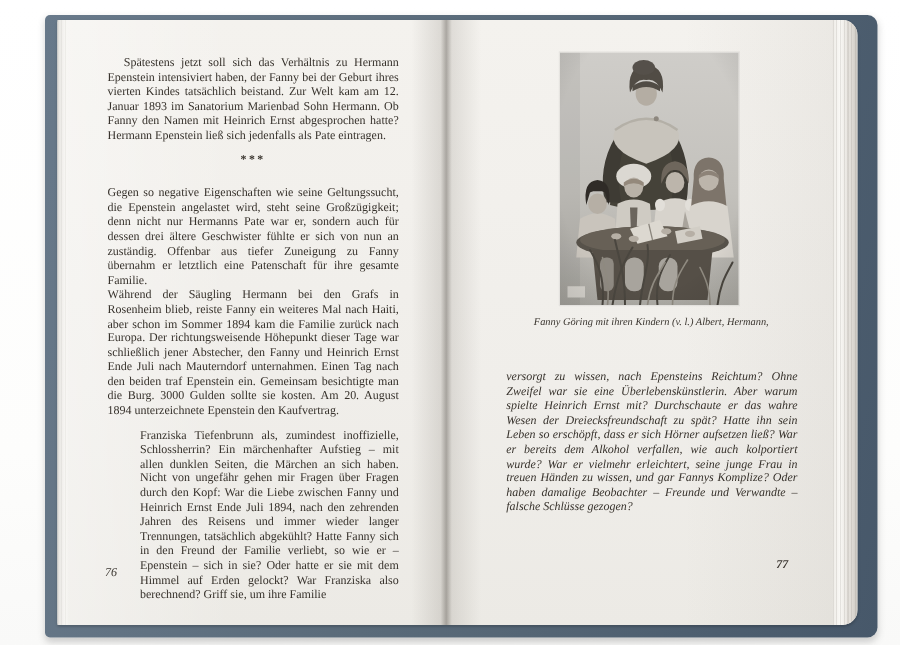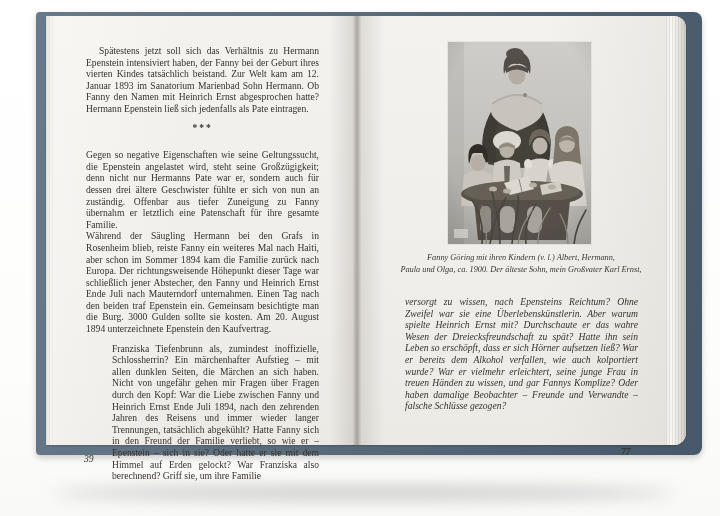--- a/index.html
+++ b/index.html
@@ -1,21 +1,21 @@
 <!DOCTYPE html>
 <html><head>
 <meta charset="utf-8">
 <style>
   html,body{margin:0;padding:0;}
   body{width:720px;height:516px;overflow:hidden;background:#fefefe;
        font-family:"Liberation Serif", serif;}
   .scene{position:relative;width:720px;height:516px;background:linear-gradient(180deg,#ffffff 0%,#fdfdfc 70%,#f9f9f8 100%);}
   .book-shadow{position:absolute;left:54px;top:487px;width:620px;height:12px;
        background:rgba(110,110,110,.38);filter:blur(8px);border-radius:50%;}
-  .book{position:absolute;left:36px;top:12px;width:666px;height:443px;}
+  .book{position:absolute;left:36px;top:12px;width:666px;height:498px;}
   .cover{position:absolute;inset:0;border-radius:4px 8px 8px 4px;
        background:linear-gradient(100deg,#68798a 0%,#5a6b7a 45%,#47586a 100%);
        box-shadow:0 3px 6px rgba(70,70,70,.25);}
   .pages{position:absolute;left:10px;top:4px;right:16px;bottom:10px;
        background:linear-gradient(180deg,#f4f2ee 0%,#f0eeea 60%,#eceae5 100%);
        border-radius:2px 12px 12px 2px;box-shadow:0 1px 2px rgba(0,0,0,.18);}
   .fore-edge-right{position:absolute;right:0;top:0;bottom:0;width:20px;
        border-radius:0 12px 12px 0;
        background:
          repeating-linear-gradient(to right, rgba(125,120,112,.16) 0 1px, rgba(255,255,255,0) 1px 3px),
@@ -71,21 +71,21 @@
     <div class="page-shade-right"></div>
     <div class="gutter-shadow"></div>
 
     <div class="textcol-left body-text">
       <p class="p1">Spätestens jetzt soll sich das Verhältnis zu Hermann Epenstein intensiviert haben, der Fanny bei der Geburt ihres vierten Kindes tatsächlich beistand. Zur Welt kam am 12. Januar 1893 im Sanatorium Marienbad Sohn Hermann. Ob Fanny den Namen mit Heinrich Ernst abgesprochen hatte? Hermann Epenstein ließ sich jedenfalls als Pate eintragen.</p>
       <div class="separator">***</div>
       <p class="p2">Gegen so negative Eigenschaften wie seine Geltungssucht, die Epenstein angelastet wird, steht seine Großzügigkeit; denn nicht nur Hermanns Pate war er, sondern auch für dessen drei ältere Geschwister fühlte er sich von nun an zuständig. Offenbar aus tiefer Zuneigung zu Fanny übernahm er letztlich eine Patenschaft für ihre gesamte Familie.</p>
       <p class="p3">Während der Säugling Hermann bei den Grafs in Rosenheim blieb, reiste Fanny ein weiteres Mal nach Haiti, aber schon im Sommer 1894 kam die Familie zurück nach Europa. Der richtungsweisende Höhepunkt dieser Tage war schließlich jener Abstecher, den Fanny und Heinrich Ernst Ende Juli nach Mauterndorf unternahmen. Einen Tag nach den beiden traf Epenstein ein. Gemeinsam besichtigte man die Burg. 3000 Gulden sollte sie kosten. Am 20. August 1894 unterzeichnete Epenstein den Kaufvertrag.</p>
       <p class="p4">Franziska Tiefenbrunn als, zumindest inoffizielle, Schlossherrin? Ein märchenhafter Aufstieg – mit allen dunklen Seiten, die Märchen an sich haben. Nicht von ungefähr gehen mir Fragen über Fragen durch den Kopf: War die Liebe zwischen Fanny und Heinrich Ernst Ende Juli 1894, nach den zehrenden Jahren des Reisens und immer wieder langer Trennungen, tatsächlich abgekühlt? Hatte Fanny sich in den Freund der Familie verliebt, so wie er – Epenstein – sich in sie? Oder hatte er sie mit dem Himmel auf Erden gelockt? War Franziska also berechnend? Griff sie, um ihre Familie</p>
     </div>
-    <div class="page-number pn-left">39</div>
+    <div class="page-number pn-left">76</div>
 
     <figure class="photo" style="margin:0" role="img" aria-label="Schwarzweiß-Studioporträt um 1900: eine Frau steht hinter vier Kindern an einem Tisch mit Pflanzen davor">
       <svg width="143" height="202" viewBox="0 0 143 202">
         <defs>
           <linearGradient id="pbg" x1="0" y1="0" x2="0" y2="1">
             <stop offset="0" stop-color="#cfcdc9"></stop>
             <stop offset="0.55" stop-color="#c3c1bc"></stop>
             <stop offset="1" stop-color="#adaba5"></stop>
           </linearGradient>
           <radialGradient id="vig" cx="0.5" cy="0.42" r="0.75">
@@ -167,21 +167,20 @@
           </g>
         </g>
 
         <rect x="6" y="187" width="14" height="9" fill="#d6d3cd"></rect>
         <rect width="143" height="202" fill="url(#vig)"></rect>
       </svg>
     </figure>
 
     <div class="caption">
       <div>Fanny Göring mit ihren Kindern (v. l.) Albert, Hermann,</div>
-      <div>Paula und Olga, ca. 1900. Der älteste Sohn, mein Großvater Karl Ernst,</div>
     </div>
 
     <div class="textcol-right body-text">
       <p>versorgt zu wissen, nach Epensteins Reichtum? Ohne Zweifel war sie eine Überlebenskünstlerin. Aber warum spielte Heinrich Ernst mit? Durchschaute er das wahre Wesen der Dreiecksfreundschaft zu spät? Hatte ihn sein Leben so erschöpft, dass er sich Hörner aufsetzen ließ? War er bereits dem Alkohol verfallen, wie auch kolportiert wurde? War er vielmehr erleichtert, seine junge Frau in treuen Händen zu wissen, und gar Fannys Komplize? Oder haben damalige Beobachter – Freunde und Verwandte – falsche Schlüsse gezogen?</p>
     </div>
     <div class="page-number pn-right">77</div>
   </div>
 </div>
 
 </body></html>

